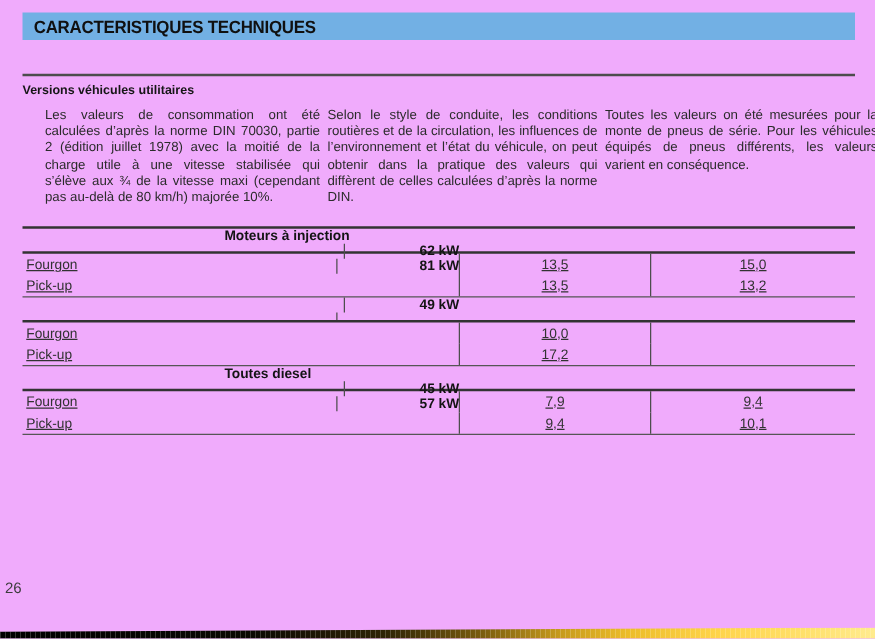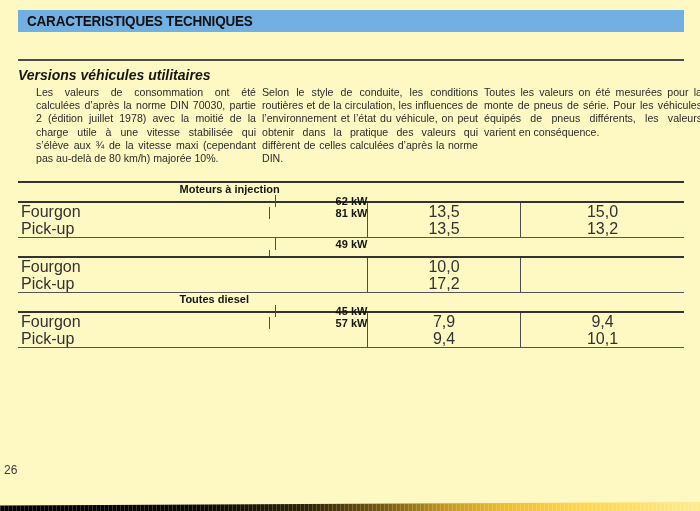--- a/index.html
+++ b/index.html
@@ -5,21 +5,21 @@
   html, body { margin: 0; padding: 0; }
   body {
     width: 700px; height: 511px;
     background: #e9e9e7;
     font-family: "Liberation Sans", sans-serif;
     overflow: hidden;
   }
   .page {
     position: relative;
     width: 700px; height: 511px;
-    background: #fef9c3;
+    background: #f0abfc;
     color: #222;
   }
   
   .title-bar {
     position: absolute; left: 18px; top: 10px;
     width: 666px; height: 22px;
     background: #72b0e4;
     display: flex; align-items: center;
   }
   .title-bar span {
@@ -27,23 +27,22 @@
     letter-spacing: -0.2px; padding-left: 9px;
     transform: scaleY(1.05);
   }
   .header-rule {
     position: absolute; left: 18px; top: 59px;
     width: 666px; height: 0;
     border-top: 2px solid #4c4c4c;
   }
   .section-title {
     position: absolute; left: 18px; top: 67px;
-    font-size: 14px; font-weight: bold; color: #161616;
+    font-size: 10px; font-weight: bold; color: #161616;
     margin: 0;
-    font-style: italic;
   }
   
   .intro {
     position: absolute; left: 36px; top: 86px;
     width: 666px;
     display: grid;
     grid-template-columns: 220px 216px 218px;
     column-gap: 6px;
   }
   .intro .col {
@@ -72,22 +71,22 @@
     text-align: center;
   }
   .row.section { height: 18px; border-bottom: 2px solid #333333; flex-direction: column; }
   .row.section .c-label, .row.section .c-val, .row.section .c-val2 {
     font-size: 11px; font-weight: bold; color: #141414;
     height: 100%; display: flex; align-items: center;
   }
   .row.section .c-val, .row.section .c-val2 { justify-content: center; }
   .row.data { height: 17px; }
   .row.data .c-label, .row.data .c-val, .row.data .c-val2 {
-    font-size: 16px; color: #323232;
-    height: 100%; display: flex; align-items: center;
+    font-size: 11px; color: #323232;
+    height: 100%; display: flex; align-items: center; text-decoration: underline;
   }
   .row.data .c-val, .row.data .c-val2 { justify-content: center; }
   .row.group-end { border-bottom: 1.5px solid #555555; }
   
   .page-number {
     position: absolute; left: 4px; top: 463px;
     font-size: 12px; color: #3c3c3c;
   }
   
   .page-edge {

